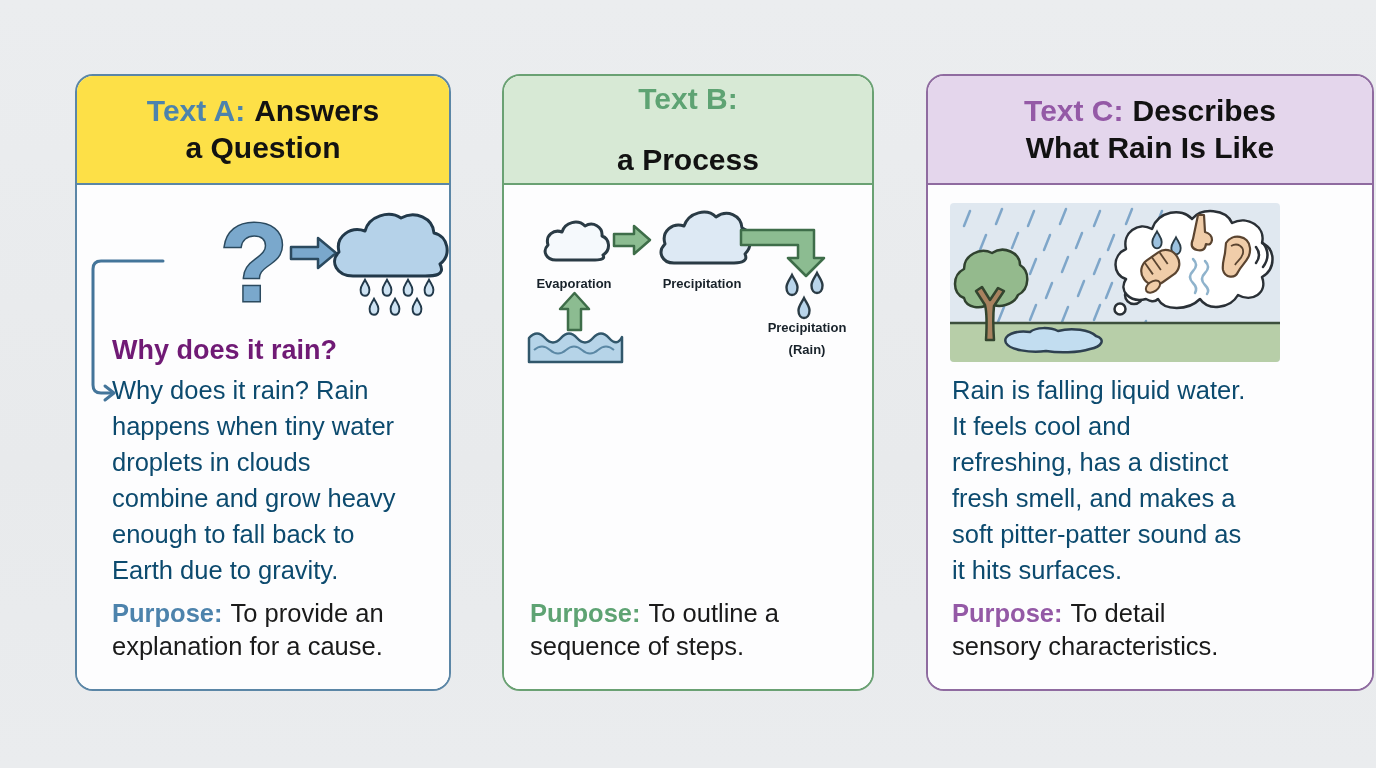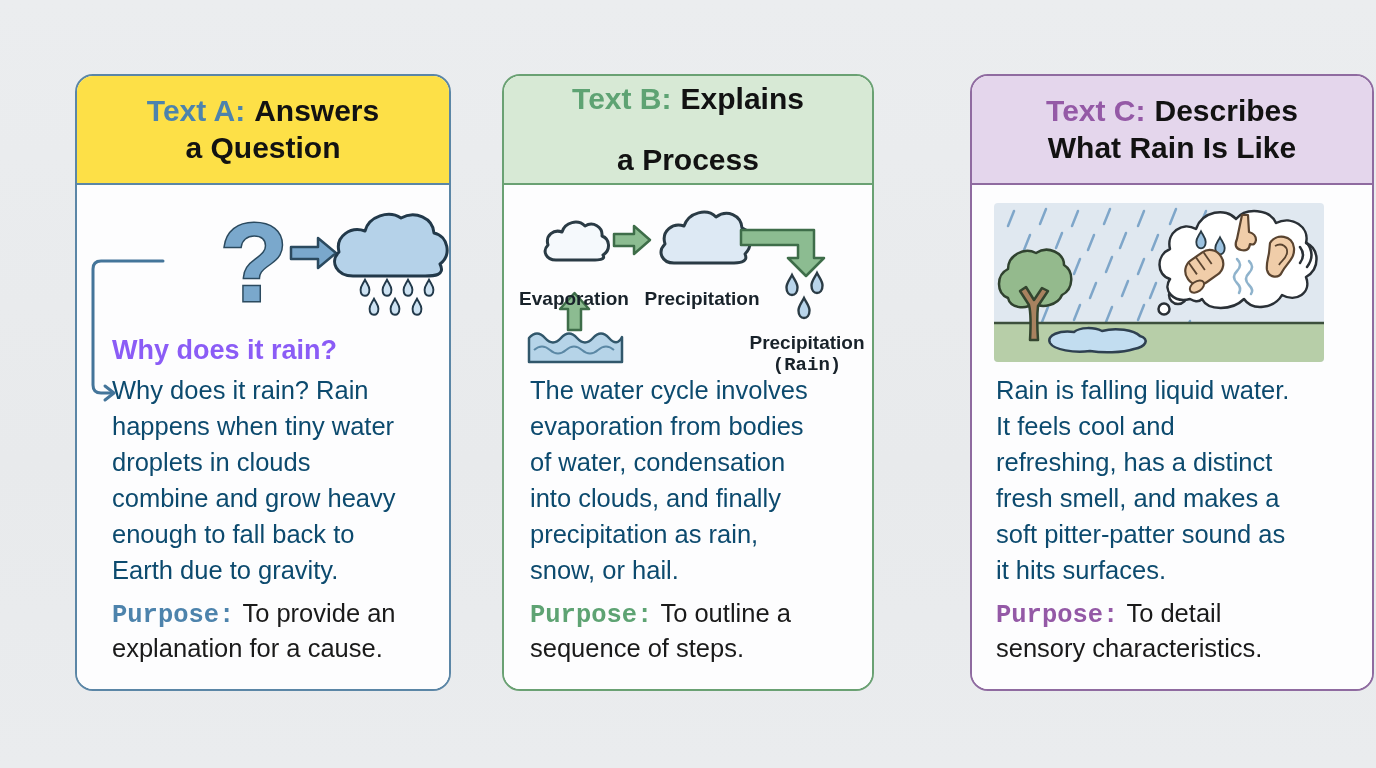--- a/index.html
+++ b/index.html
@@ -6,52 +6,52 @@
   body{
     width:1376px;height:768px;position:relative;overflow:hidden;
     background:linear-gradient(180deg,#ebedef 0%,#e8eaec 60%,#eaecee 100%);
     font-family:"Liberation Sans","DejaVu Sans",sans-serif;
     color:#141414;
   }
   .card{position:absolute;top:74px;height:617px;background:#fdfdfe;border-radius:18px;
         border:2.5px solid;box-sizing:border-box;overflow:hidden;}
   .card-a{left:75px;width:376px;border-color:#5b86a6;}
   .card-b{left:502px;width:372px;border-color:#6aa173;}
-  .card-c{left:970px;width:404px;border-color:#8f6ba0;}
+  .card-c{left:926px;width:448px;border-color:#8f6ba0;}
 
   .card-header{height:108.5px;border-bottom:2.5px solid;box-sizing:border-box;
                display:flex;flex-direction:column;justify-content:center;align-items:center;
                font-weight:700;font-size:30px;line-height:37px;color:#121212;}
   .card-a .card-header{background:#fde047;border-color:#5b86a6;}
   .card-b .card-header{background:#d7e9d5;border-color:#6aa173;gap:24px;}
   .card-c .card-header{background:#e4d6ec;border-color:#8f6ba0;}
   .title-line{display:flex;gap:9px;white-space:nowrap;}
   .card-a .accent{color:#4d83ac;}
   .card-b .accent{color:#5ea373;}
   .card-c .accent{color:#9459a6;}
 
   .card-body{position:relative;height:506px;background:#fdfdfe;}
   .illus{position:absolute;left:0;top:0;}
 
-  .q-heading{position:absolute;left:35px;top:150px;font-size:27px;font-weight:700;color:#8b5cf6;}
+  .q-heading{position:absolute;left:35px;top:150px;font-size:27px;font-weight:700;color:#701a75;}
   .body-text{position:absolute;top:187px;font-size:25.5px;line-height:36px;color:#0c4a6e;
              white-space:pre-line;}
   .card-a .body-text{left:35px;right:6px;}
   .card-b .body-text{left:26px;right:6px;}
   .card-c .body-text{left:24px;right:4px;}
 
   .purpose{position:absolute;top:412px;font-size:25.5px;line-height:33.5px;color:#1a1a1a;}
   .card-a .purpose{left:35px;right:6px;}
   .card-b .purpose{left:26px;right:6px;}
   .card-c .purpose{left:24px;right:4px;}
-  .purpose .accent{font-weight:700;font-family:Liberation Mono, monospace;}
+  .purpose .accent{font-weight:700;}
   .purpose-rest{margin-left:8px;white-space:pre-line;}
 
-  .b-label{position:absolute;font-size:19px;font-weight:700;color:#18222a;
-           transform:translateX(-50%);white-space:nowrap;margin-top:12px;}
+  .b-label{position:absolute;font-size:13px;font-weight:700;color:#18222a;
+           transform:translateX(-50%);white-space:nowrap;}
   .scene{position:absolute;left:22px;top:18px;width:330px;height:159px;border-radius:4px;overflow:hidden;}
 </style>
 </head>
 <body>
 
 <section class="card card-a">
   <div class="card-header">
     <div class="title-line">
       <span class="accent">Text A:</span>
       <span>Answers</span>
@@ -94,21 +94,20 @@
       <span class="accent">Purpose:</span><span class="purpose-rest">To provide an
 explanation for a cause.</span>
     </div>
   </div>
 </section>
 
 <section class="card card-b">
   <div class="card-header">
     <div class="title-line">
       <span class="accent">Text B:</span>
-      <span>Explains</span>
     </div>
     <div class="title-line">a Process</div>
   </div>
   <div class="card-body">
     <svg class="illus" width="372" height="190" viewBox="0 0 372 190">
 
       <path d="M 52,75 C 42,75 38,66 44,60 C 41,50 50,44 58,47 C 61,37 74,34 81,41 C 89,36 99,42 98,51 C 106,54 107,65 99,70 C 102,75 94,75 88,75 Z" fill="#f5f9fc" stroke="#2a3b45" stroke-width="3" stroke-linejoin="round"></path>
 
       <polygon points="110,49 130,49 130,41 146,55 130,69 130,61 110,61" fill="#8cbc91" stroke="#3e6d49" stroke-width="2.5" stroke-linejoin="round"></polygon>
 
@@ -125,27 +124,21 @@
       <polygon points="70.5,108 85,124 77,124 77,145 64,145 64,124 56,124" fill="#8cbc91" stroke="#3e6d49" stroke-width="2.5" stroke-linejoin="round"></polygon>
 
       <g>
         <path d="M 25,153 Q 33,144 41,153 T 57,153 T 73,153 T 89,153 T 105,153 T 118,152 L 118,177 L 25,177 Z" fill="#b6d4e8" stroke="#31576b" stroke-width="2.5" stroke-linejoin="round"></path>
         <path d="M 30,165 Q 38,158 46,165 T 62,165 T 78,165 T 94,165 T 110,165" fill="none" stroke="#5b88a5" stroke-width="2"></path>
       </g>
     </svg>
     <div class="b-label" style="left:70px;top:91px;">Evaporation</div>
     <div class="b-label" style="left:198px;top:91px;">Precipitation</div>
     <div class="b-label" style="left:303px;top:135px;">Precipitation</div>
-    <div class="b-label" style="left:303px;top:157px;font-family:Liberation Mono, monospace;">(Rain)</div>
-    <div class="body-text">The water cycle involves
-evaporation from bodies
-of water, condensation
-into clouds, and finally
-precipitation as rain,
-snow, or hail.</div>
+    <div class="b-label" style="left:303px;top:157px;">(Rain)</div>
     <div class="purpose">
       <span class="accent">Purpose:</span><span class="purpose-rest">To outline a
 sequence of steps.</span>
     </div>
   </div>
 </section>
 
 <section class="card card-c">
   <div class="card-header">
     <div class="title-line">

